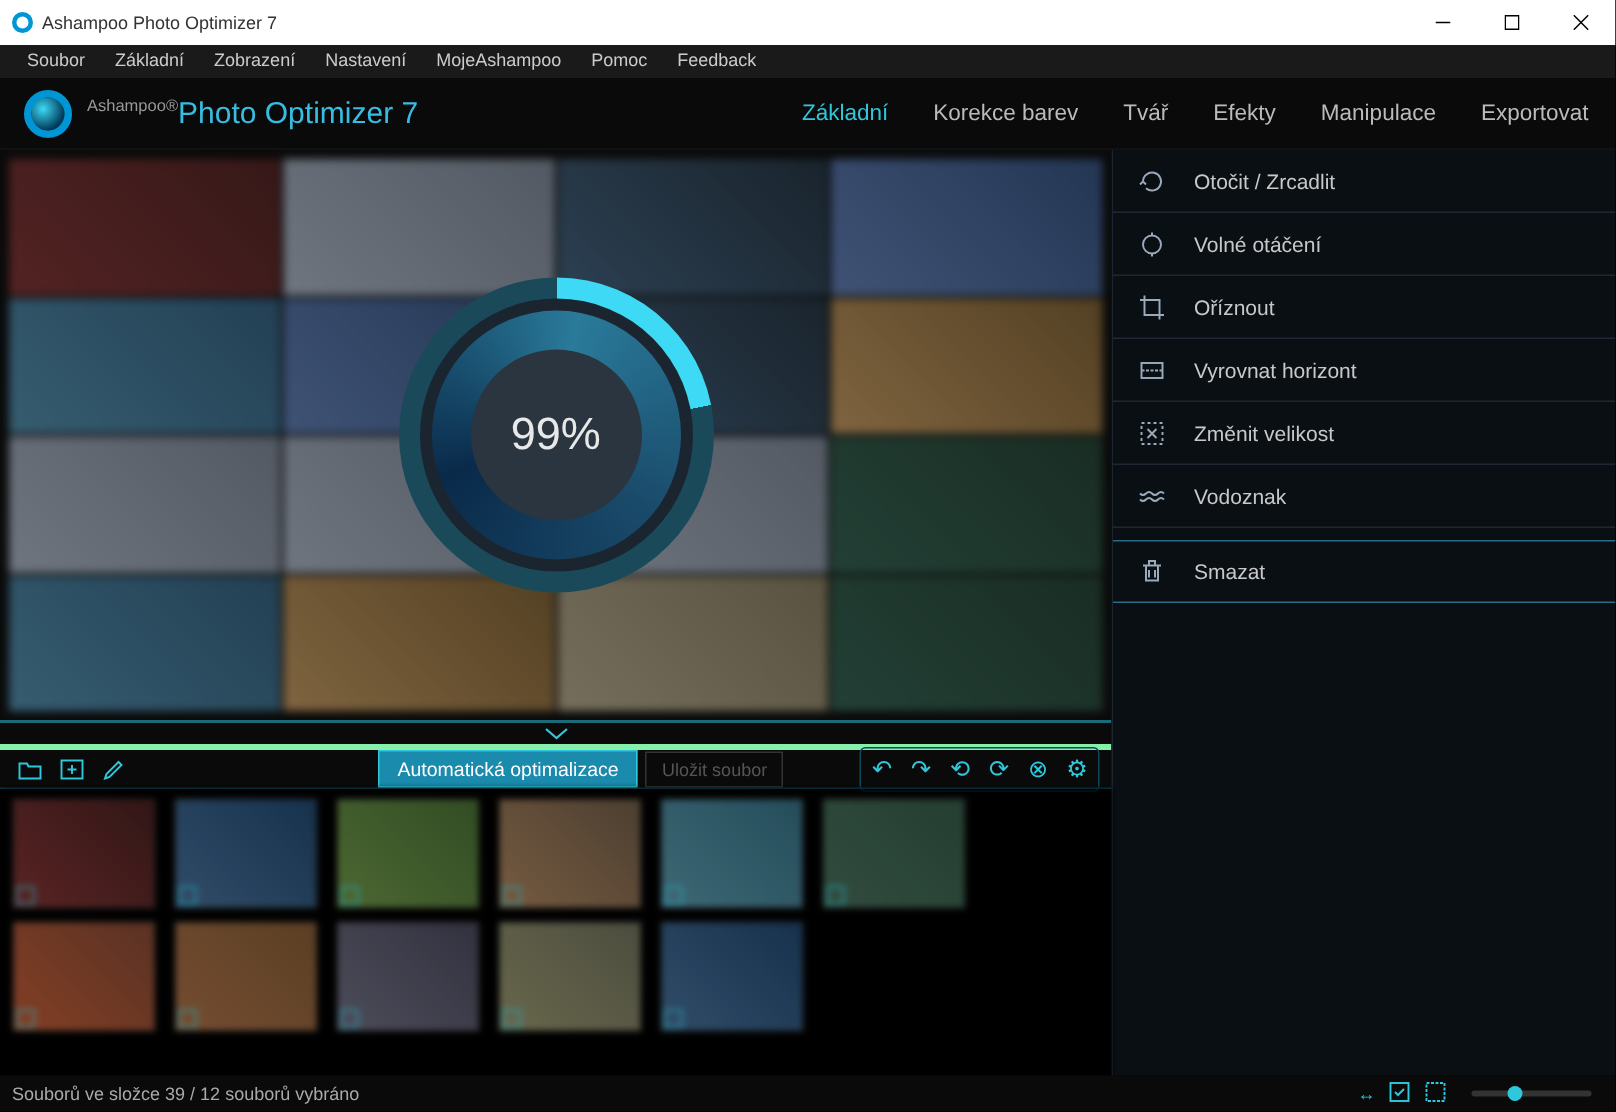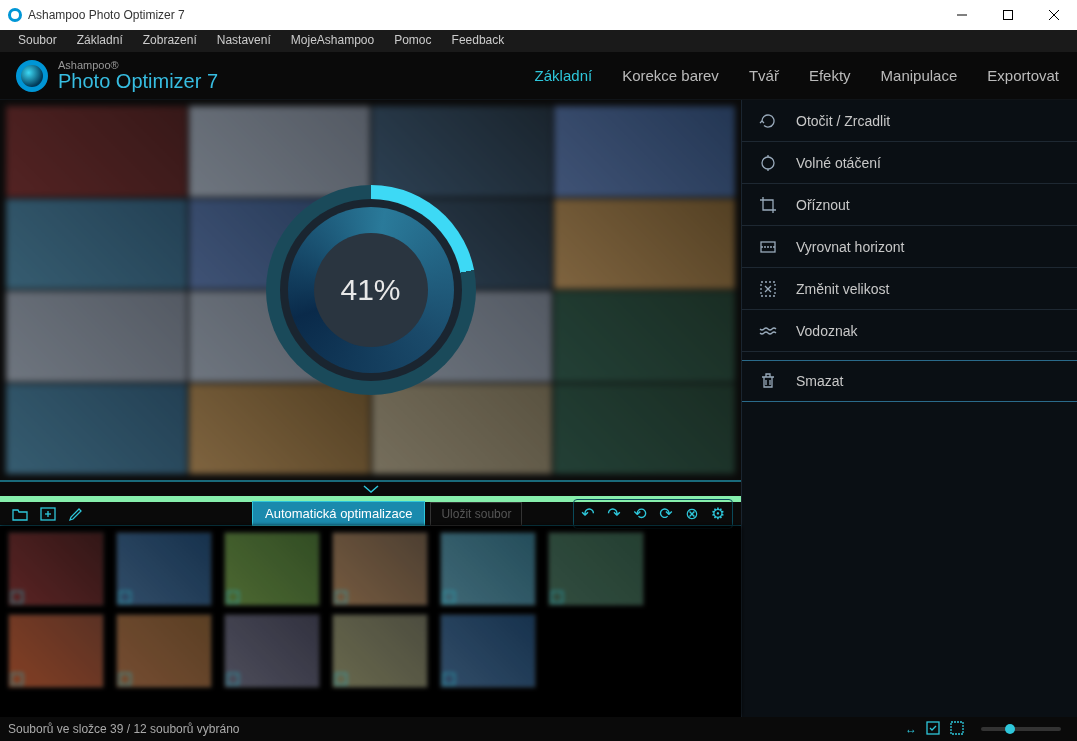--- a/index.html
+++ b/index.html
@@ -11,21 +11,21 @@
 .titlebar-controls{margin-left:auto;display:flex}
 .titlebar-btn{width:46px;height:30px;display:flex;align-items:center;justify-content:center;color:#000}
 
 
 .menubar{height:22px;background:#1a1a1a;display:flex;padding:0 8px;gap:0}
 .menubar-item{color:#ccc;font-size:12px;padding:3px 10px;cursor:pointer}
 
 
 .brandrow{height:48px;background:#0a0a0a;display:flex;align-items:center;padding:0 16px;border-bottom:1px solid #101418}
 .brand-logo{width:32px;height:32px;border-radius:50%;border:5px solid #0096d6;background:radial-gradient(circle at 35% 35%,#3dd9f5,#003a5a 70%);margin-right:10px}
-.brand-text{display:flex;flex-direction:column;line-height:1}
+.brand-text{display:flex;flex-direction:row;line-height:1}
 .brand-top{color:#999;font-size:11px}
 .brand-bottom{color:#37bde1;font-size:20px;font-weight:300}
 .tabs{margin-left:auto;display:flex;gap:26px;font-size:15px}
 .tab{color:#bbb;cursor:pointer;padding:4px 2px}
 .tab.active{color:#2ec7db}
 
 
 .main{display:flex;height:calc(741px - 30px - 22px - 48px - 24px)}
 .left{flex:1;display:flex;flex-direction:column;min-width:0}
 .preview{height:380px;position:relative;background:#0a0a0a;padding:6px;overflow:hidden}
@@ -42,21 +42,21 @@
 
 .progress-ring{position:absolute;top:50%;left:50%;transform:translate(-50%,-50%);width:210px;height:210px}
 .ring-outer{position:absolute;inset:0;border-radius:50%;background:conic-gradient(#3dd9f5 0deg 79deg,#1a4a5a 79deg 360deg);padding:14px}
 .ring-inner-mask{width:100%;height:100%;border-radius:50%;background:#1a2530}
 .ring-mid{position:absolute;inset:22px;border-radius:50%;background:conic-gradient(from 10deg,#2a7a9a,#1a4a6a,#0a2a4a,#2a7a9a);overflow:hidden}
 .ring-center{position:absolute;inset:48px;border-radius:50%;background:#2a3540;display:flex;align-items:center;justify-content:center;color:#e8e8e8;font-size:30px;font-weight:300}
 
 .divider-handle{height:16px;background:#0a0a0a;border-top:2px solid #1a6a7a;display:flex;align-items:center;justify-content:center}
 .divider-handle svg{color:#2ec7db}
 
-.toolbar{height:30px;border-top:6px solid #86efac;border-bottom:1px solid #0a4a5a;display:flex;align-items:center;padding:0 8px;gap:4px;background:#0a0a0a}
+.toolbar{height:30px;border-top:4px solid #86efac;border-bottom:1px solid #0a4a5a;display:flex;align-items:center;padding:0 8px;gap:4px;background:#0a0a0a}
 .tb-ico{width:24px;height:24px;display:flex;align-items:center;justify-content:center;color:#2ec7db;cursor:pointer;font-size:16px}
 .tb-btn-main{background:#1a8aad;color:#fff;padding:4px 12px;font-size:13px;border:1px solid #2ec7db;margin-left:160px}
 .tb-btn-sec{color:#555;padding:4px 10px;font-size:12px;border:1px solid #333;margin-left:1px}
 .tb-right-group{margin-left:auto;display:flex;gap:2px;align-items:center;border:1px solid #0a4a5a;border-radius:4px;padding:2px}
 .tb-right-group .tb-ico{color:#2ec7db}
 
 .filmstrip{flex:1;background:#000;padding:6px 8px;display:flex;flex-direction:column;gap:8px;overflow:hidden;filter:blur(2px) brightness(.85)}
 .film-row{display:flex;gap:12px}
 .film-item{width:96px;height:74px;background:#333;border:1px solid #222;position:relative}
 .film-chk{position:absolute;bottom:2px;left:2px;width:12px;height:12px;border:1px solid #2ec7db}
@@ -154,21 +154,21 @@
         <div class="bg-tile bg-h"></div>
           <div class="bg-tile bg-c"></div>
           <div class="bg-tile bg-g"></div>
           <div class="bg-tile bg-d"></div>
       </div>
       <div class="progress-ring">
         <div class="ring-outer">
             <div class="ring-inner-mask"></div>
           </div>
         <div class="ring-mid"></div>
-        <div class="ring-center">41%</div>
+        <div class="ring-center">99%</div>
       </div>
     </div>
 
     <div class="divider-handle">
       <svg width="18" height="10" viewBox="0 0 18 10">
           <path d="M2 2 L9 8 L16 2" fill="none" stroke="currentColor" stroke-width="1.5"></path>
         </svg>
     </div>
 
     <div class="toolbar">

